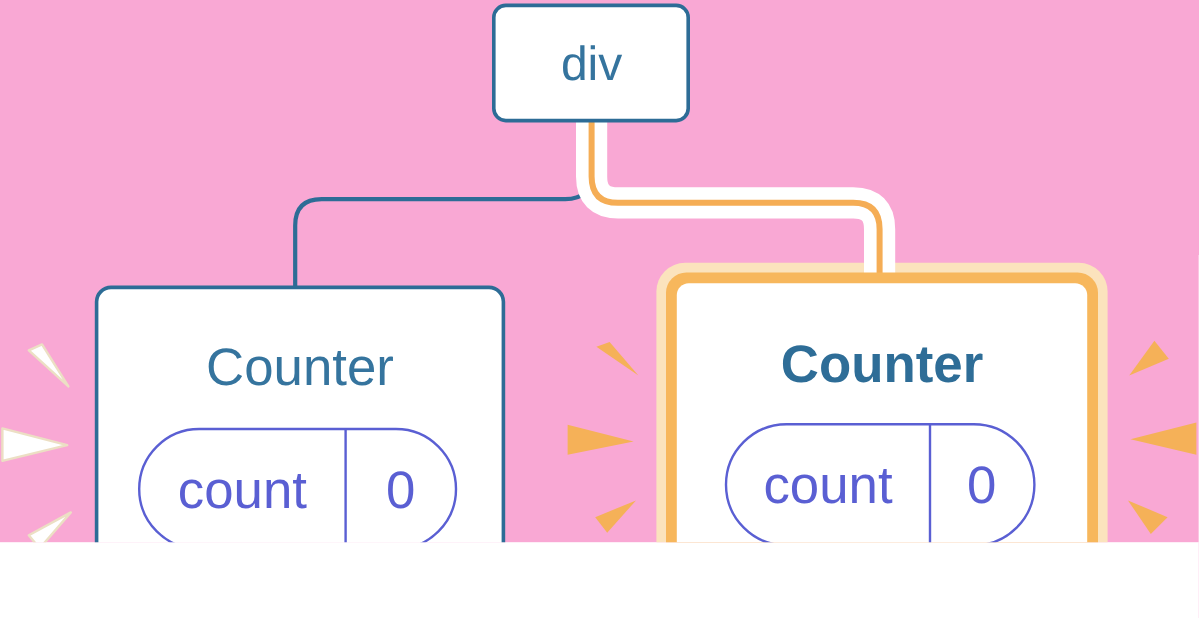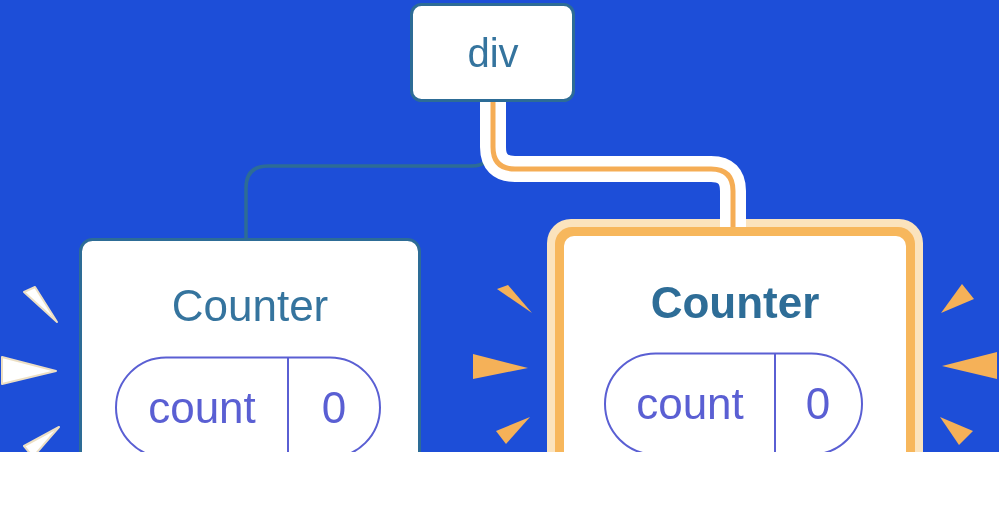--- a/index.html
+++ b/index.html
@@ -1,20 +1,20 @@
 <!DOCTYPE html>
 <html><head>
 <meta charset="utf-8">
 <style>
   html, body { margin: 0; padding: 0; background: #ffffff; }
   .stage {
     position: relative;
     width: 999px;
     height: 452px;
-    background: #1d4ed8;
+    background: #f9a8d4;
     overflow: hidden;
     font-family: "Liberation Sans", sans-serif;
   }
   svg { display: block; }
   text {
     font-family: "Liberation Sans", sans-serif;
     text-anchor: middle;
   }
   .node-label   { font-size: 40px; font-weight: 500; fill: #35749e; }
   .card-title   { font-size: 44px; fill: #35749e; }

